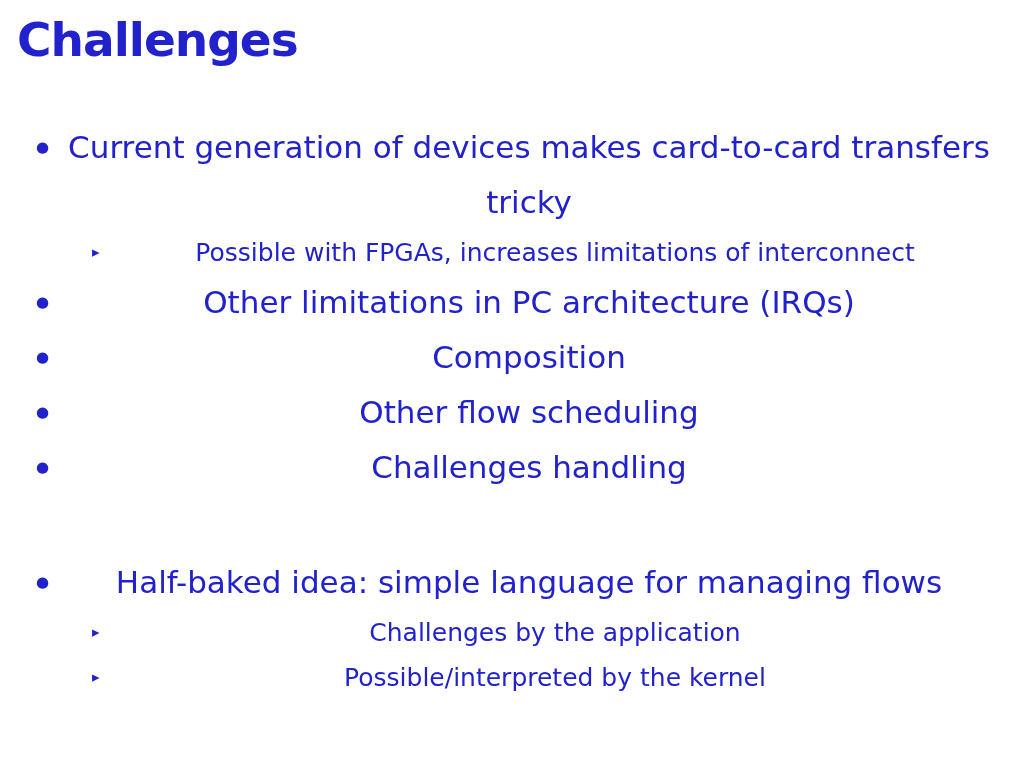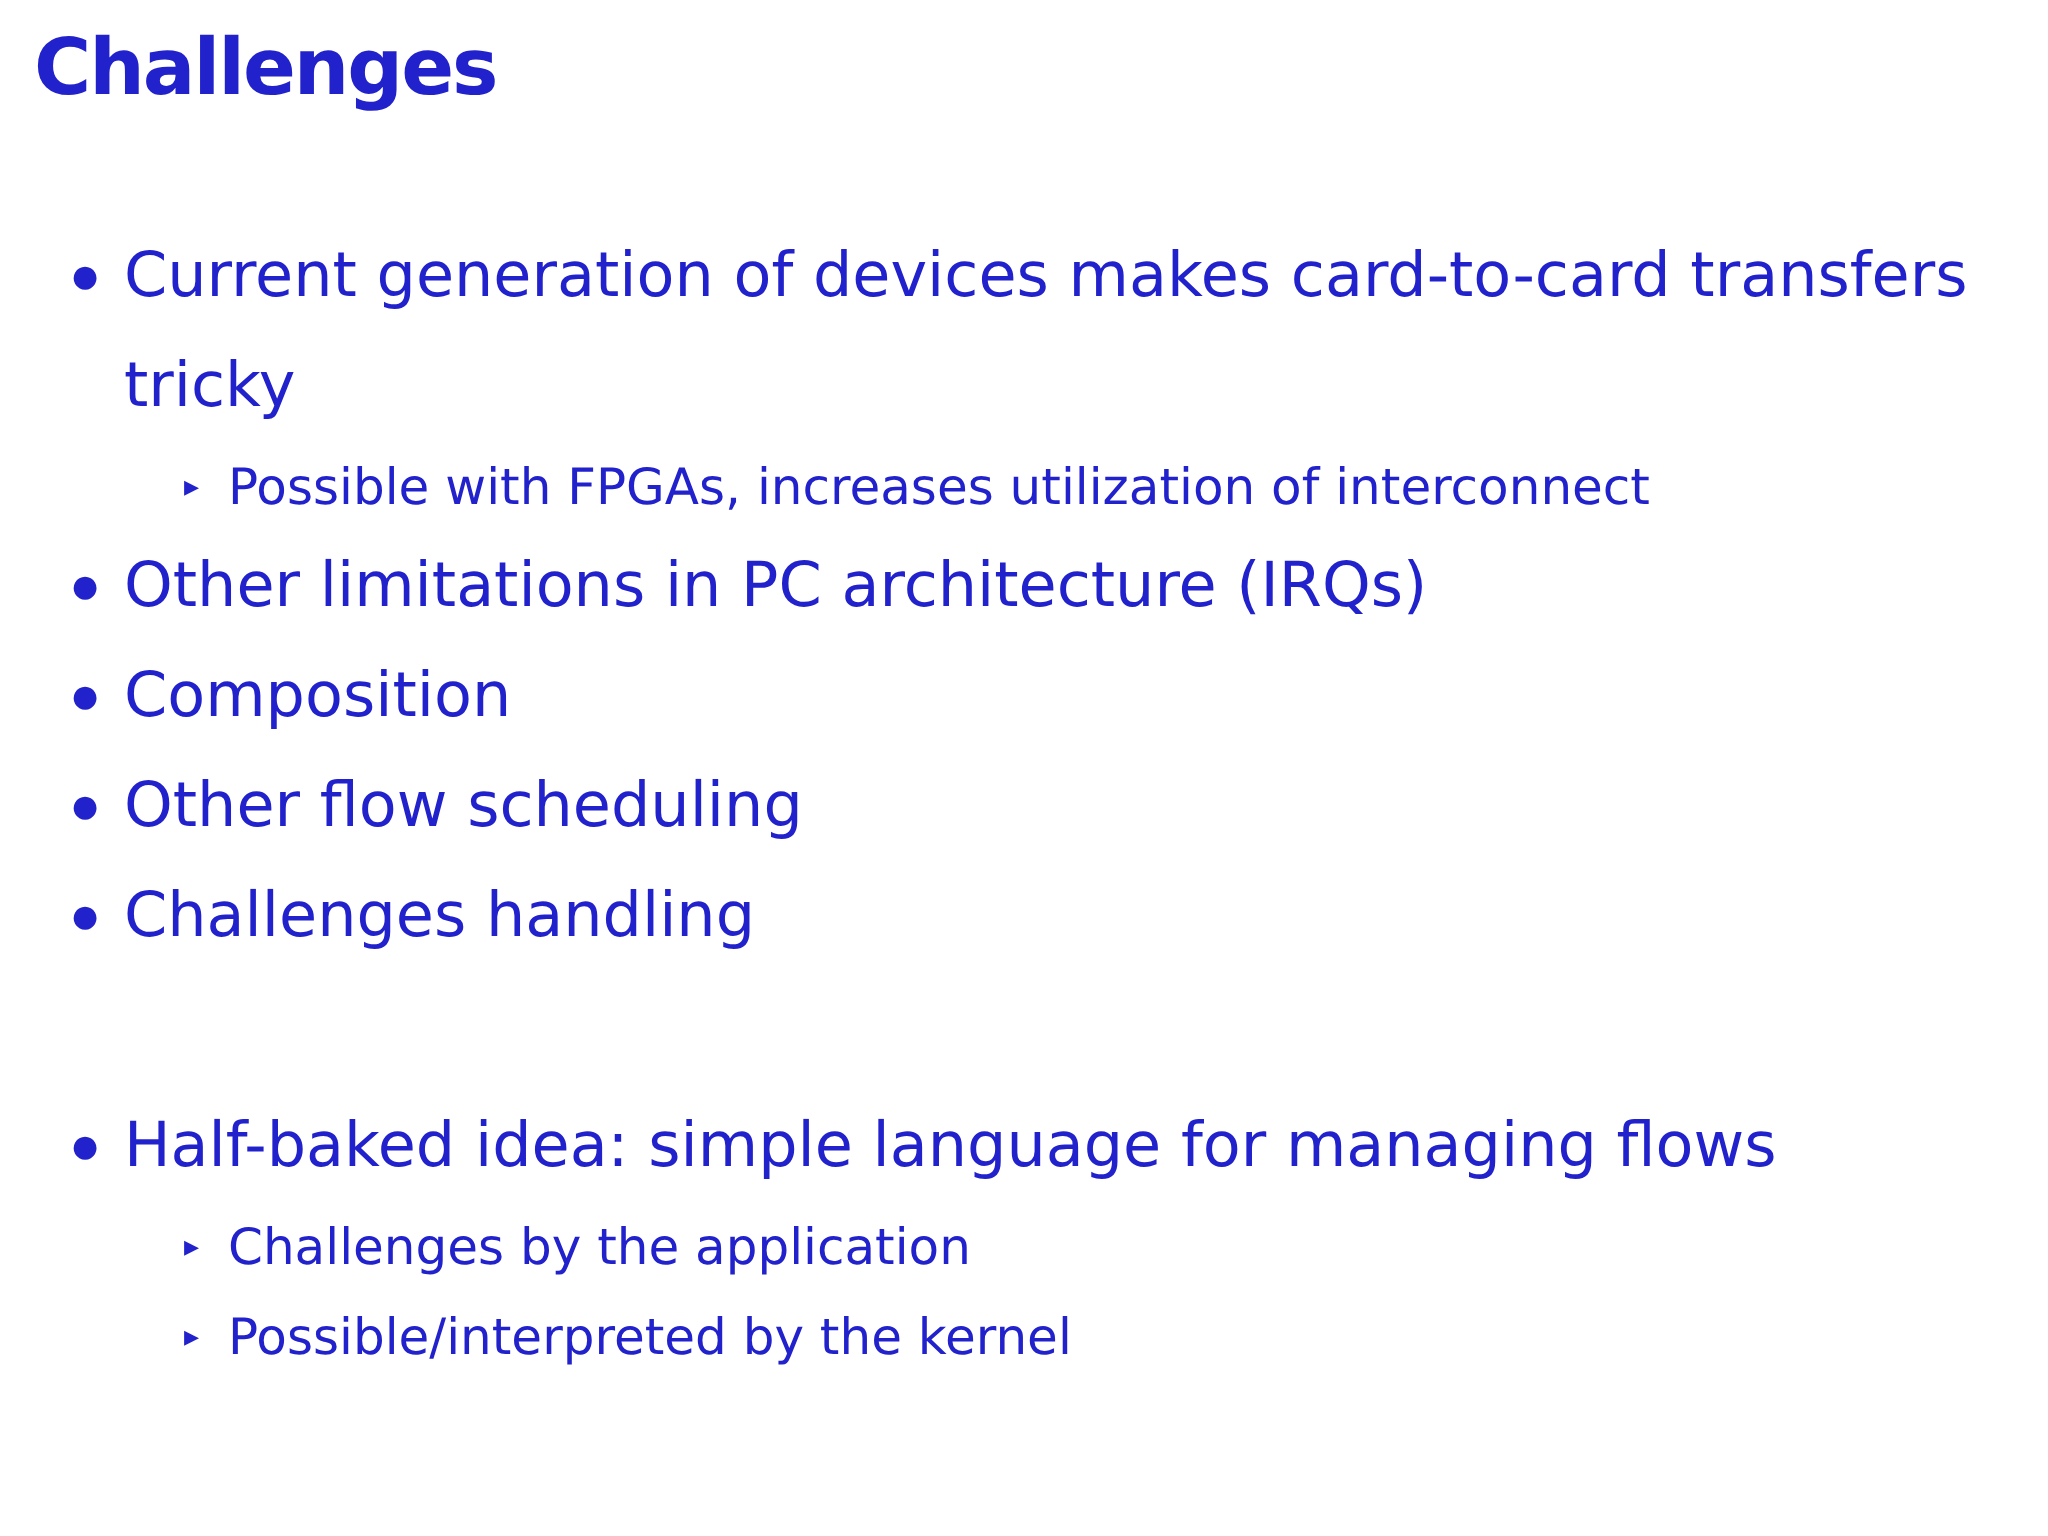--- a/index.html
+++ b/index.html
@@ -15,21 +15,21 @@
     position: relative;
     width: 1024px;
     height: 768px;
     background: #ffffff;
     color: var(--ink, #2222cc);
     overflow: hidden;
   }
   .title {
     margin: 0;
     padding: 12px 0 0 17px;
-    font-size: 39px;
+    font-size: 47px;
     font-weight: bold;
     line-height: 1.2;
     letter-spacing: -1px;
   }
   ul.bullets {
     list-style: none;
     margin: 0;
     padding: 52px 28px 0 36px;
   }
   ul.bullets li {
@@ -53,36 +53,37 @@
   .b2 > .marker {
     flex: 0 0 22px;
     font-size: 15px;
     line-height: 45px;
   }
   .gap {
     margin-top: 60px;
   }
   .btext {
     flex: 1 1 auto;
+    text-align: center;
   }
 </style>
 </head>
 <body style="background: rgb(255, 255, 255);">
 
 <div class="slide">
   <h1 class="title">Challenges</h1>
 
   <ul class="bullets">
     <li class="b1">
       <span class="marker">●</span>
       <span class="btext">Current generation of devices makes card-to-card transfers tricky</span>
     </li>
     <li class="b2">
       <span class="marker">▸</span>
-      <span class="btext">Possible with FPGAs, increases utilization of interconnect</span>
+      <span class="btext">Possible with FPGAs, increases limitations of interconnect</span>
     </li>
     <li class="b1">
       <span class="marker">●</span>
       <span class="btext">Other limitations in PC architecture (IRQs)</span>
     </li>
     <li class="b1">
       <span class="marker">●</span>
       <span class="btext">Composition</span>
     </li>
     <li class="b1">

